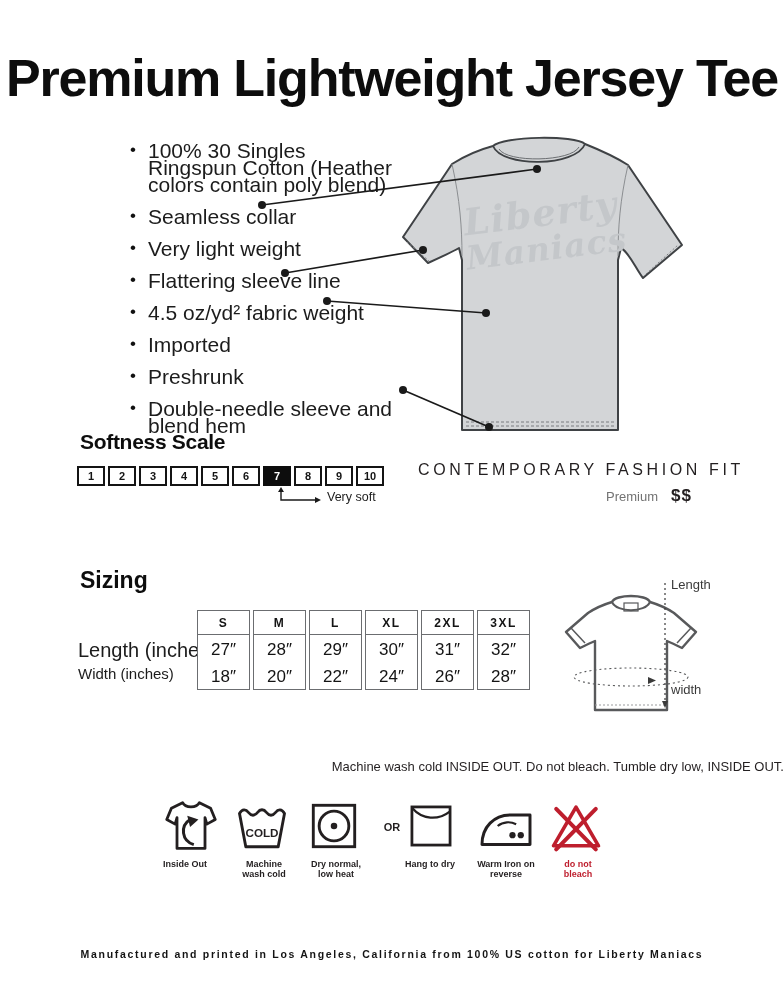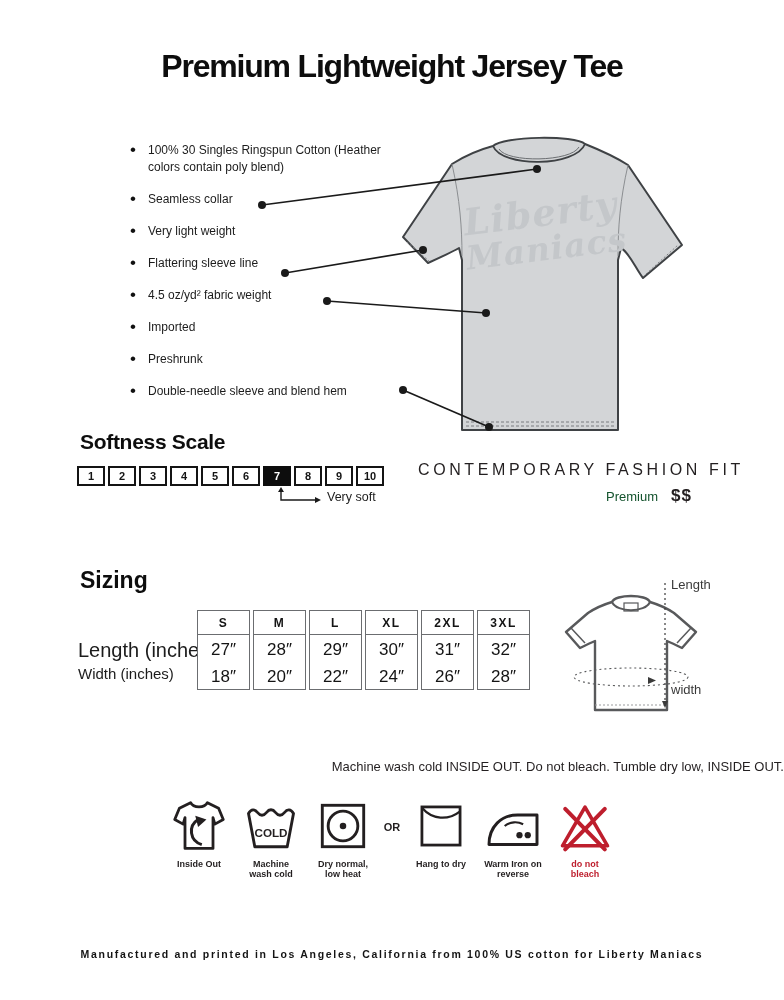--- a/index.html
+++ b/index.html
@@ -7,28 +7,28 @@
   body { font-family:"Liberation Sans", sans-serif; color:#1c1c1c; }
   #page {
     position:relative; width:784px; height:1000px; background:#fff;
     overflow:hidden; margin:0 auto;
   }
   .abs { position:absolute; }
 
   
   #title {
     top:48px; left:0; width:784px; text-align:center;
-    font-size:32px; font-weight:bold; letter-spacing:-1.2px; color:#0d0d0d;
+    font-size:52px; font-weight:bold; letter-spacing:-1.2px; color:#0d0d0d;
   }
 
   
   #features { top:142px; left:130px; width:272px; z-index:2; }
   #features .feat {
     position:relative; padding-left:18px; max-width:262px;
-    font-size:12px; line-height:17px; color:#1c1c1c; margin-bottom:15px;
+    font-size:21px; line-height:17px; color:#1c1c1c; margin-bottom:15px;
   }
   #features .feat::before {
     content:"\2022"; position:absolute; left:0; top:-1px; font-size:17px; color:#111;
   }
 
   
   #illustration { top:0; left:0; z-index:1; pointer-events:none; }
 
   
   #softness-heading { top:430px; left:80px; font-size:21px; font-weight:bold; letter-spacing:-0.3px; color:#0d0d0d; }
@@ -43,21 +43,21 @@
 
   
   #fit-label {
     top:461px; left:418px; width:296px; text-align:center;
     font-size:16px; letter-spacing:3.6px; color:#231f20; font-weight:400; white-space:nowrap;
   }
   #premium-row {
     top:486px; left:420px; width:272px; display:flex; justify-content:flex-end;
     align-items:baseline; gap:13px;
   }
-  #premium-label { font-size:13px; color:#14532d; }
+  #premium-label { font-size:13px; color:#737373; }
   #price-label { font-size:17px; font-weight:600; color:#231f20; letter-spacing:1px; }
 
   
   #sizing-heading { top:555px; left:80px; font-size:23px; font-weight:bold; color:#0d0d0d;margin-top:12px; }
   #row-label-length { top:639px; left:78px; font-size:20px; }
   #row-label-width  { top:665px; left:78px; font-size:15px; }
   #size-columns { top:610px; left:197px; display:flex; gap:3px; }
   .size-col { width:53px; background:#fff; border:1.5px solid #6b6d70; }
   .size-col .hdr {
     height:24px; line-height:24px; text-align:center; font-size:12px; font-weight:bold;
@@ -67,21 +67,21 @@
 
   
   #sizing-diagram { top:555px; left:552px; }
 
   
   #care-instructions { top:759px; left:0; width:784px; text-align:right; font-size:13px; color:#231f20; }
   #care-row {
     top:795px; left:0; width:784px; display:flex; justify-content:center;
     align-items:flex-start;
   }
-  .care-item { display:flex; flex-direction:column; align-items:center; width:72px; }
+  .care-item { display:flex; flex-direction:column; align-items:flex-start; width:72px; }
   .care-item .icon-box { height:62px; display:flex; align-items:center; justify-content:center; }
   .care-label {
     margin-top:3px; max-width:58px; text-align:center;
     font-size:9px; line-height:9.5px; font-weight:bold; color:#231f20;
   }
   .care-label.red { color:#be1e2d; }
   #or-label { font-size:11px; font-weight:bold; margin-top:26px; width:26px; text-align:center; color:#231f20; }
 
   
   #footer {

